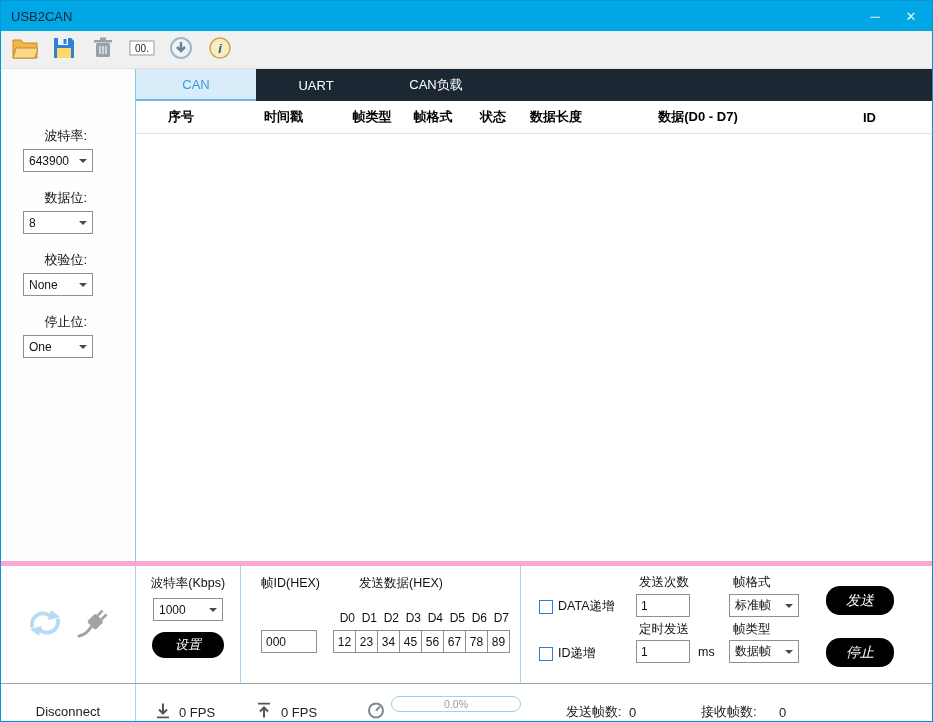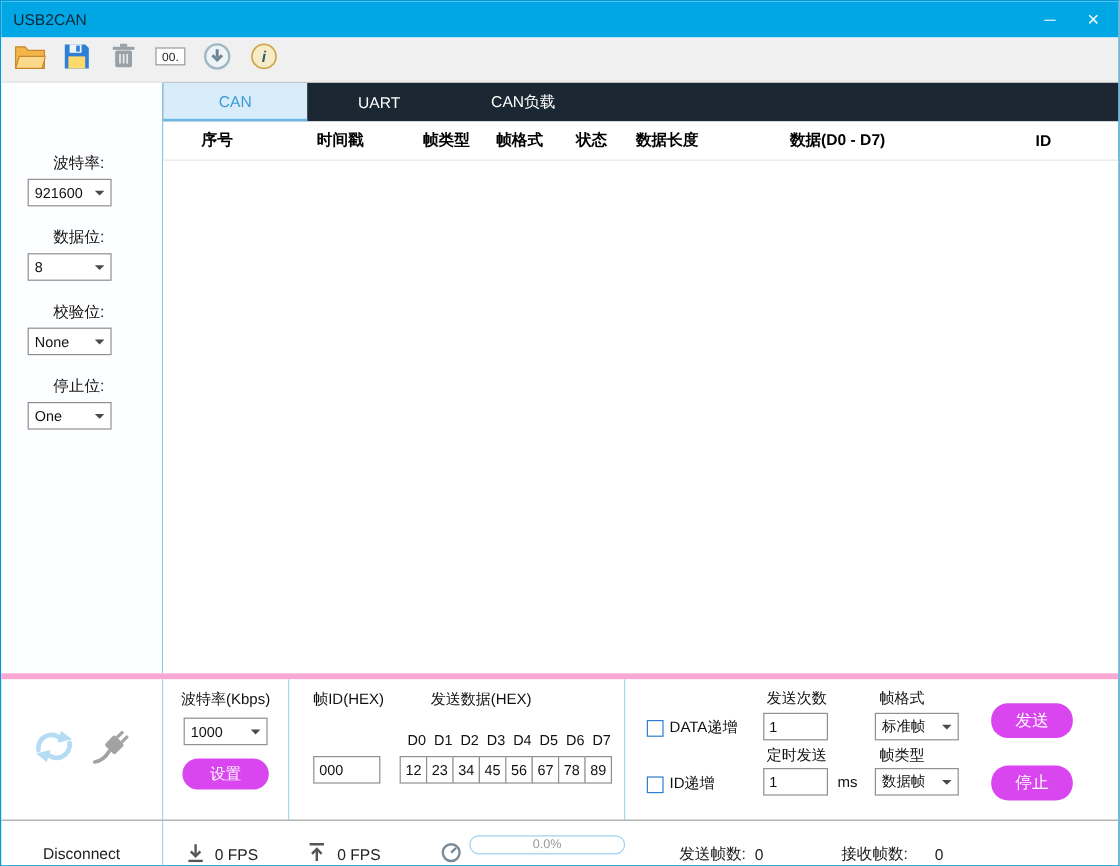--- a/index.html
+++ b/index.html
@@ -38,21 +38,21 @@
   
   .bottom-panel { height:122px; border-top:5px solid #f9a8d4; display:flex; }
   .bp-sec { position:relative; border-right:1px solid #a5d6f0; }
   .bp-sec1 { width:135px; display:flex; align-items:center; justify-content:center; gap:12px; }
   .bp-sec2 { width:105px; }
   .bp-sec3 { width:280px; }
   .bp-sec4 { flex:1; border-right:none; }
 
   .bp2-label { position:absolute; top:9px; left:0; width:100%; text-align:center; font-size:12.5px; color:#111; }
   .bp2-combo { position:absolute; top:32px; left:17px; width:70px; }
-  .btn { background:#d946ef; color:#fff; border:none; border-radius:13px; font-size:13px; font-family:"Liberation Sans", sans-serif; display:flex; align-items:center; justify-content:center; }
+  .btn { background:#000000; color:#fff; border:none; border-radius:13px; font-size:13px; font-family:"Liberation Sans", sans-serif; display:flex; align-items:center; justify-content:center;font-style:italic; }
   .bp2-btn { position:absolute; top:66px; left:16px; width:72px; height:26px; }
 
   .bp3-frameid-label { position:absolute; left:20px; top:9px; font-size:12.5px; color:#111; }
   .bp3-data-label { position:absolute; left:80px; top:9px; width:160px; text-align:center; font-size:12.5px; color:#111; }
   .bp3-dlabels { position:absolute; left:92px; top:42px; white-space:nowrap; }
   .bp3-dlabels span { display:inline-block; width:22px; text-align:right; font-size:12px; color:#111; }
   .txt { border:1px solid #8f8f8f; height:23px; font-size:12px; padding:0 4px; font-family:"Liberation Sans", sans-serif; color:#111; }
   .bp3-frameid-input { position:absolute; left:20px; top:64px; width:56px; }
   .bp3-hexrow { position:absolute; left:92px; top:64px; white-space:nowrap; }
   .hexbox { width:23px; height:23px; border:1px solid #8f8f8f; text-align:center; font-size:12px; padding:0; margin-left:-1px; font-family:"Liberation Sans", sans-serif; color:#111; }
@@ -128,21 +128,21 @@
             <text x="12" y="17" text-anchor="middle" font-size="13" font-weight="bold" font-style="italic" fill="#34557a">i</text>
           </svg></span>
     </div>
   </div>
 
   <div class="main">
     <div class="sidebar">
       <div class="field">
         <span class="field-label">波特率:</span>
         <div class="combo">
-            <span>921600</span>
+            <span>643900</span>
           </div>
       </div>
       <div class="field">
         <span class="field-label">数据位:</span>
         <div class="combo">
             <span>8</span>
           </div>
       </div>
       <div class="field">
         <span class="field-label">校验位:</span>

